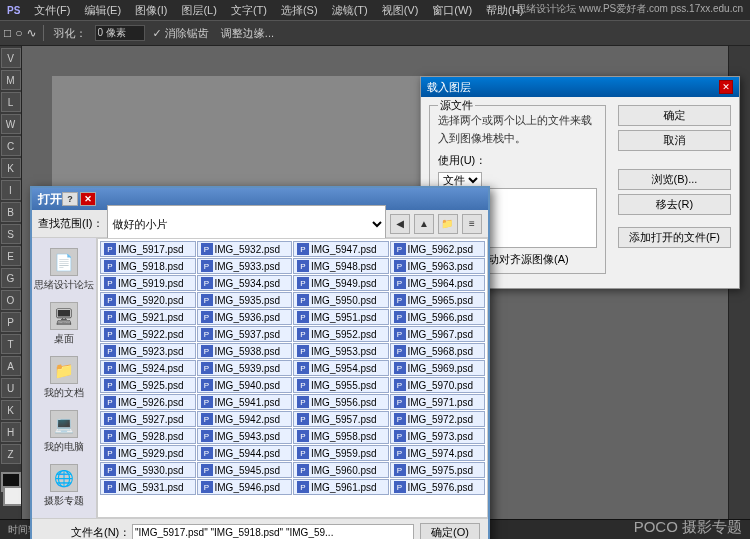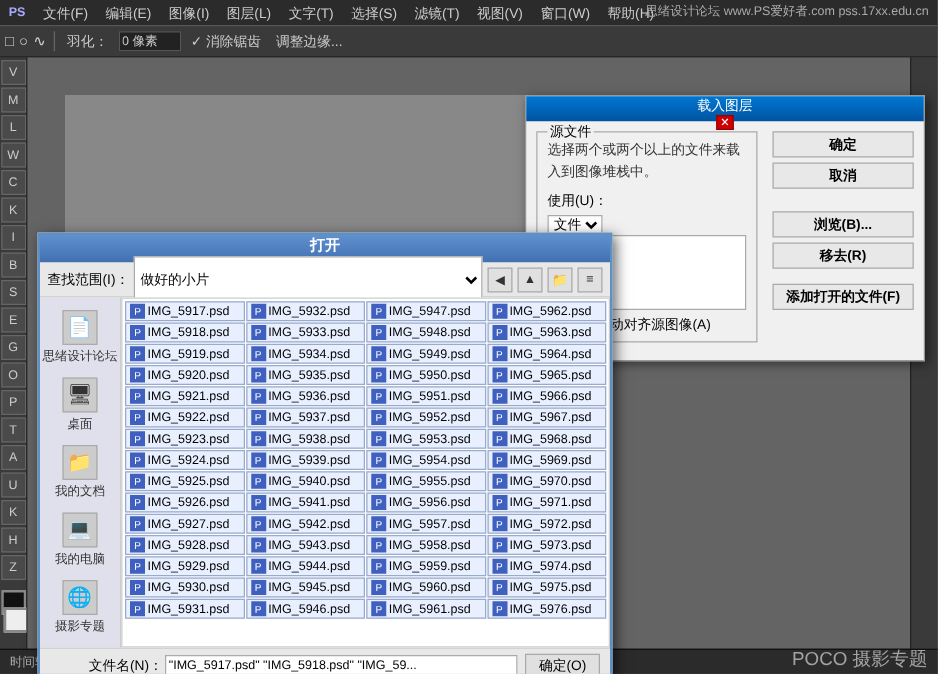--- a/index.html
+++ b/index.html
@@ -154,21 +154,21 @@
       z-index: 10;
     }
     .dialog-title-bar {
       background: linear-gradient(to bottom, #0078d4, #0053a0);
       height: 20px;
       display: flex;
       align-items: center;
       padding: 0 6px;
       color: #fff;
       font-size: 11px;
-      flex-direction: column;
+      justify-content: space-between;
     }
     .dialog-close-btn {
       width: 14px;
       height: 14px;
       background: #c00;
       border: 1px solid #900;
       color: #fff;
       font-size: 9px;
       display: flex;
       align-items: center;
@@ -224,21 +224,20 @@
     }
     .dialog-btn {
       background: #e8e8e8;
       border: 1px solid #aaa;
       padding: 2px 10px;
       font-size: 11px;
       cursor: pointer;
       white-space: nowrap;
       text-align: center;
       min-width: 60px;
-      font-weight: bold;
     }
     .dialog-btn-primary {
       background: #e8e8e8;
       border: 1px solid #aaa;
     }
     .dialog-file-area {
       border: 1px solid #aaa;
       min-height: 60px;
       background: #fff;
       margin-bottom: 4px;
@@ -266,21 +265,20 @@
     .dialog-open-title {
       background: linear-gradient(to bottom, #6090d0, #4070b0);
       height: 22px;
       display: flex;
       align-items: center;
       padding: 0 6px;
       color: #fff;
       font-size: 12px;
       font-weight: bold;
       justify-content: flex-start;
-      flex-direction: column;
     }
     .dialog-open-title-btns {
       display: flex;
       gap: 2px;
     }
     .title-btn {
       width: 16px;
       height: 14px;
       background: #e0e0e0;
       border: 1px solid #aaa;

